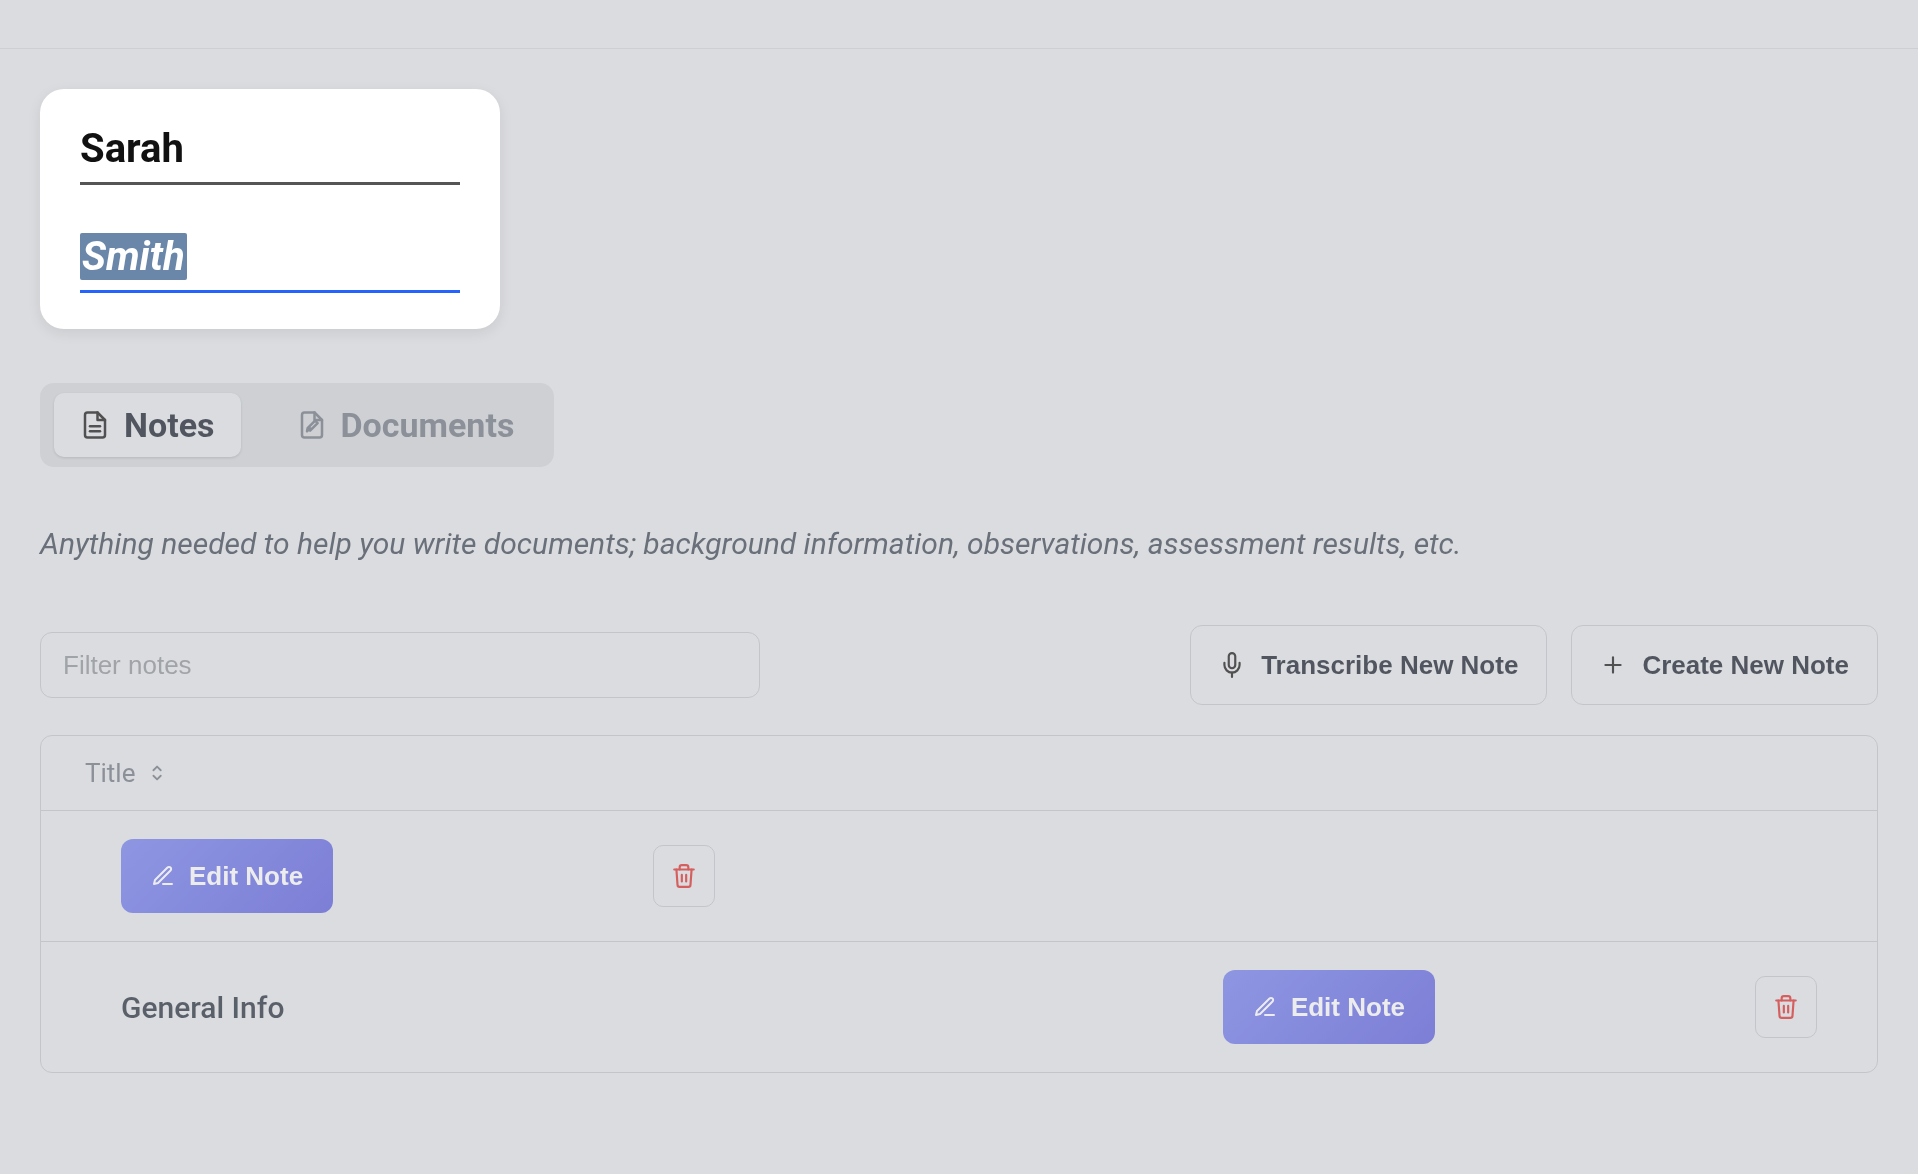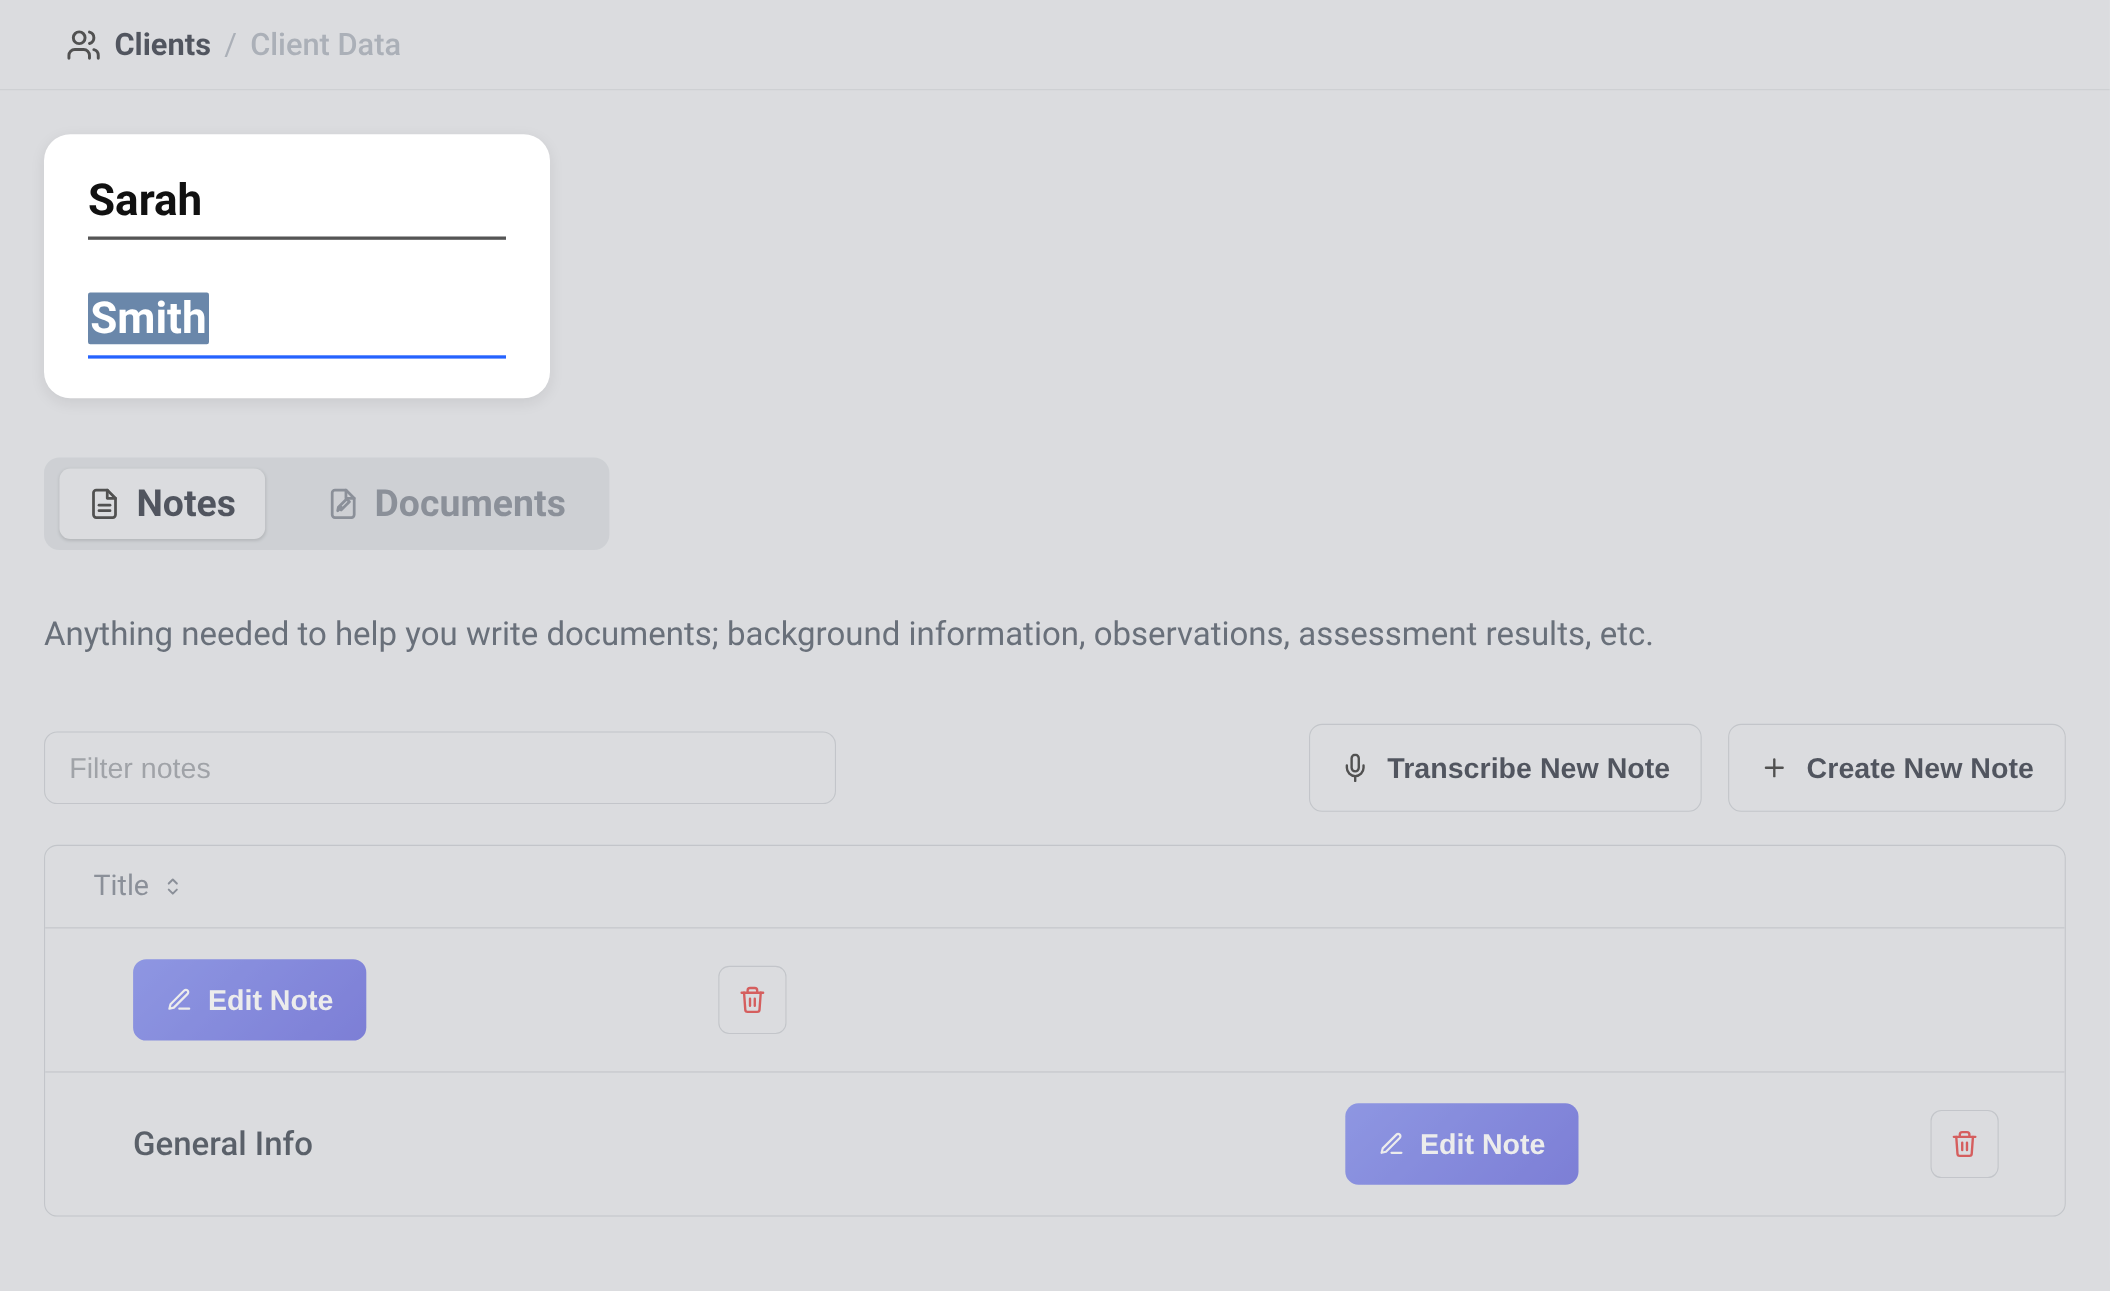--- a/index.html
+++ b/index.html
@@ -71,20 +71,21 @@
       color: #111;
       padding-bottom: 10px;
     }
     .name-field.first { border-bottom: 3px solid #555; }
     .name-field.last { border-bottom: 3px solid #2563ff; }
     .name-field.last span.sel {
       background: #6a87aa;
       color: #fff;
       padding: 0 2px;
       border-radius: 2px;
+      font-style: italic;
     }
     .tabs-wrap {
       margin-top: 54px;
       background: #d1d5db;
       border-radius: 14px;
       padding: 10px 14px;
       display: inline-flex;
       gap: 30px;
       align-items: center;
     }
@@ -102,20 +103,21 @@
       background: #e5e7eb;
       color: #111827;
       box-shadow: 0 1px 3px rgba(0,0,0,0.18);
     }
     .tab.inactive { color: #6b7280; }
     .description {
       margin-top: 56px;
       font-size: 30px;
       color: #374151;
       line-height: 1.4;
+      font-style: italic;
     }
     .toolbar {
       margin-top: 60px;
       display: flex;
       align-items: center;
       justify-content: space-between;
       gap: 24px;
     }
     .filter-input {
       width: 720px;
@@ -200,33 +202,20 @@
     }
     .btn-icon svg { stroke: #dc2626; }
     svg { display: block; }
   </style>
 </head>
 <body>
 
 <div class="overlay"></div>
 
 <div class="header">
-  <div class="breadcrumb">
-    <span class="icon">
-      <svg width="32" height="32" viewBox="0 0 24 24" fill="none" stroke="#111" stroke-width="2" stroke-linecap="round" stroke-linejoin="round">
-        <path d="M16 21v-2a4 4 0 0 0-4-4H6a4 4 0 0 0-4 4v2"></path>
-        <circle cx="9" cy="7" r="4"></circle>
-        <path d="M22 21v-2a4 4 0 0 0-3-3.87"></path>
-        <path d="M16 3.13a4 4 0 0 1 0 7.75"></path>
-      </svg>
-    </span>
-    <span class="crumb-strong">Clients</span>
-    <span class="sep">/</span>
-    <span class="crumb-light">Client Data</span>
-  </div>
 </div>
 
 <div class="content">
   <div class="name-card">
     <div class="name-field first">
       <span>Sarah</span>
     </div>
     <div class="name-field last">
       <span class="sel">Smith</span>
     </div>

